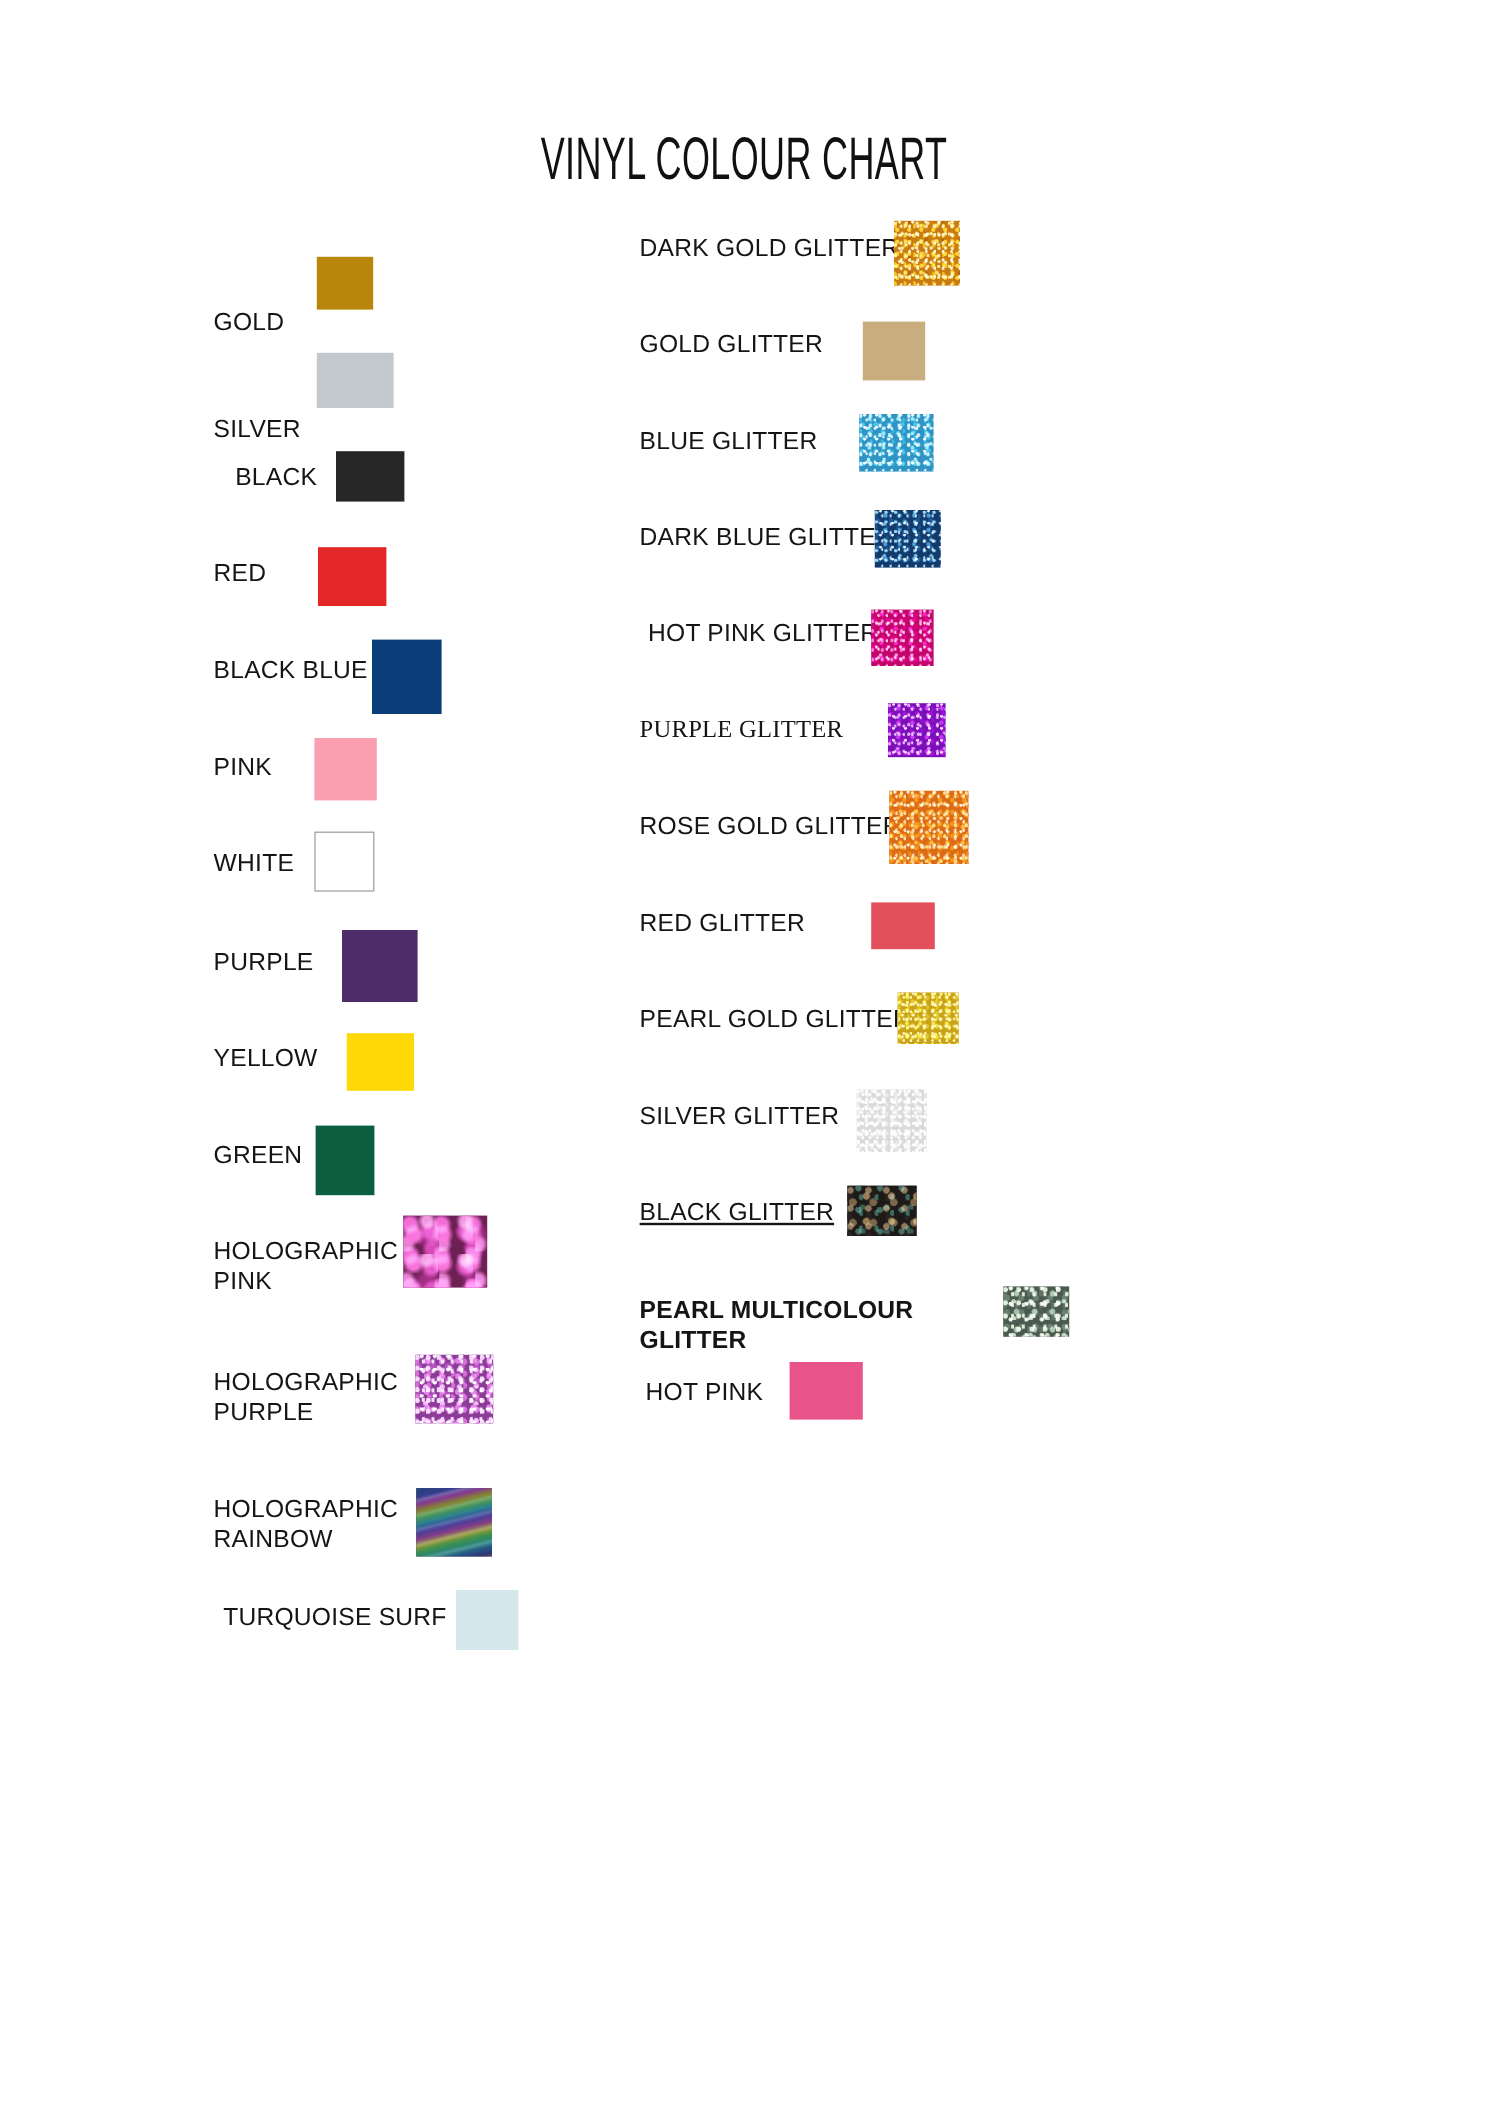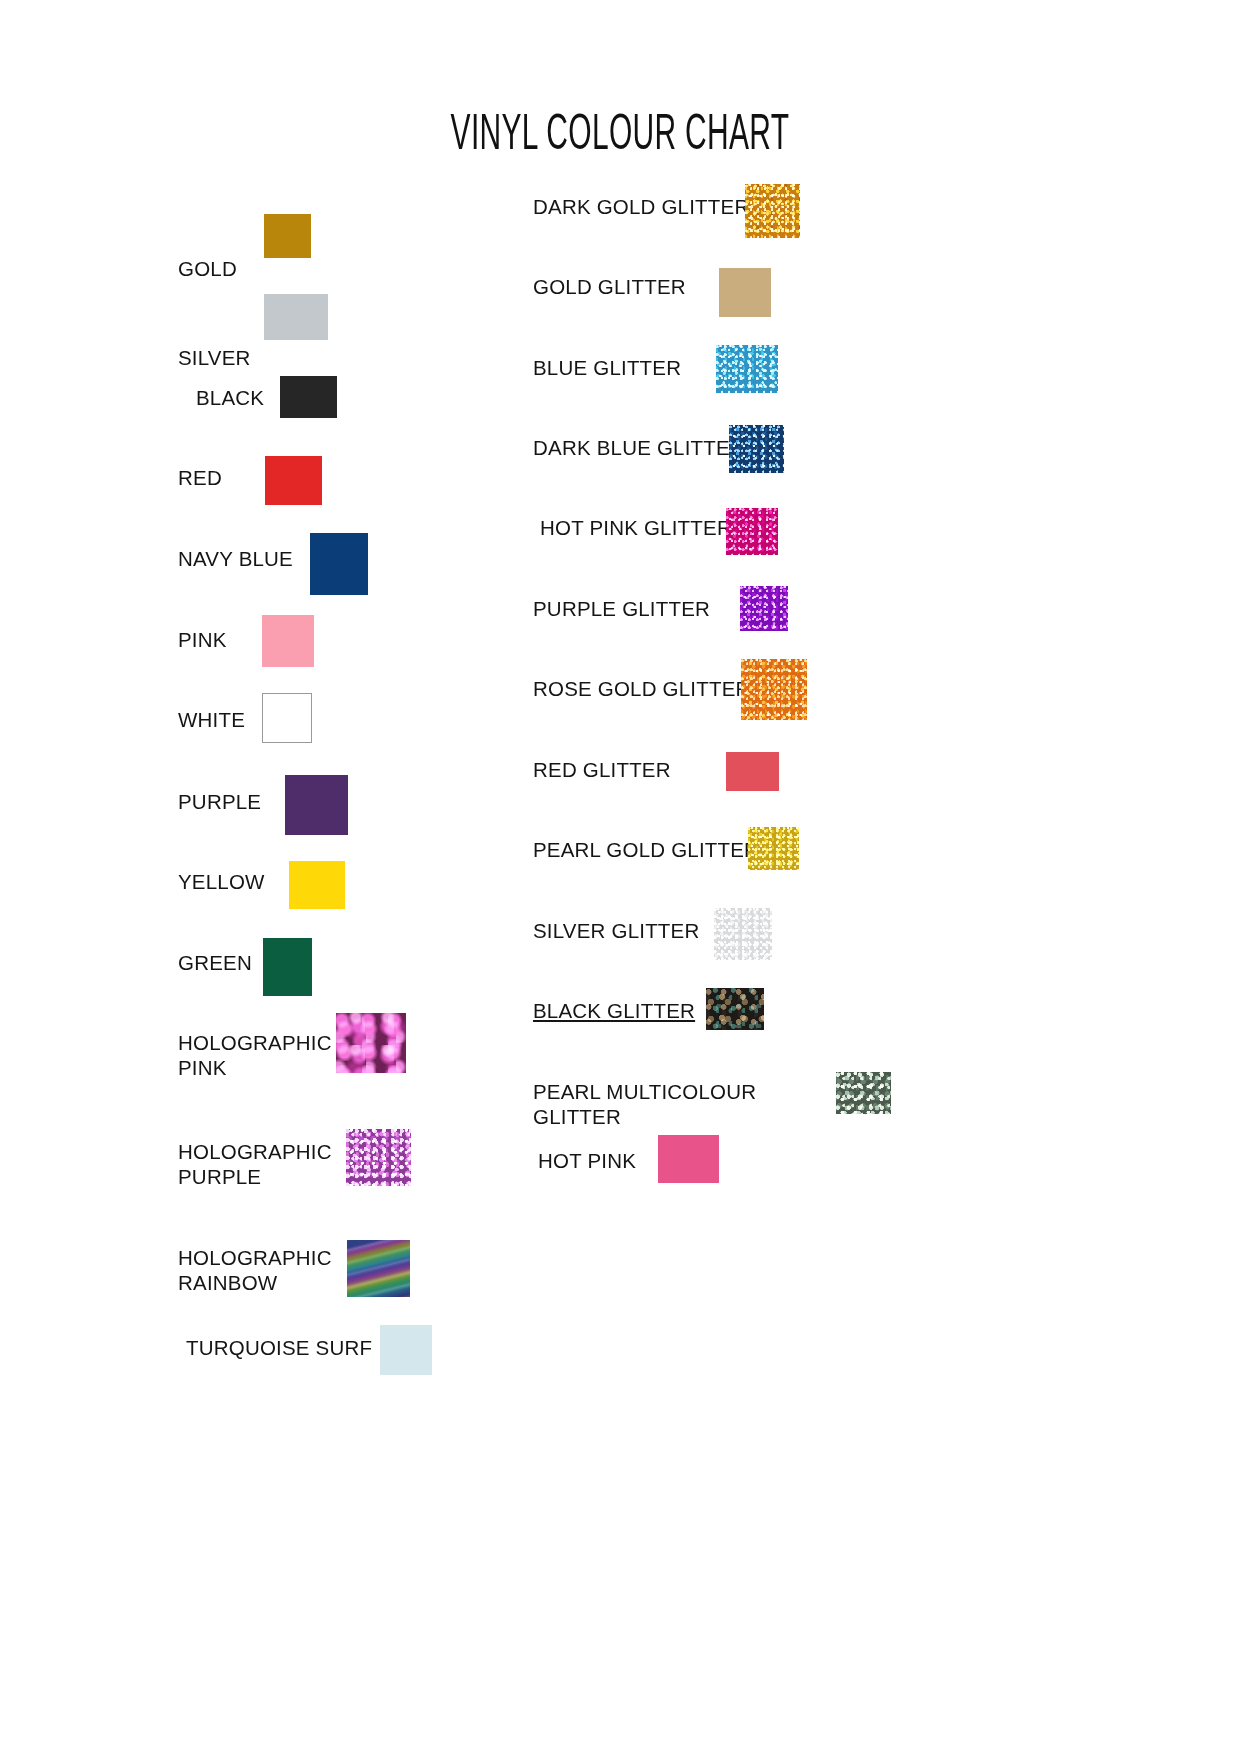--- a/index.html
+++ b/index.html
@@ -229,21 +229,21 @@
       <div class="label" style="left:196px;top:385px;width:130px;">BLACK</div>
       <div class="swatch flat" style="left:280px;top:376px;width:57px;height:42px;background-color:#262626;"></div>
     </div>
 
     <div class="row">
       <div class="label" style="left:178px;top:465px;width:130px;">RED</div>
       <div class="swatch flat" style="left:265px;top:456px;width:57px;height:49px;background-color:#e32726;"></div>
     </div>
 
     <div class="row">
-      <div class="label" style="left:178px;top:546px;width:150px;">NAVY BLUE</div>
+      <div class="label" style="left:178px;top:546px;width:150px;">BLACK BLUE</div>
       <div class="swatch flat" style="left:310px;top:533px;width:58px;height:62px;background-color:#0b3d78;"></div>
     </div>
 
     <div class="row">
       <div class="label" style="left:178px;top:627px;width:130px;">PINK</div>
       <div class="swatch flat" style="left:262px;top:615px;width:52px;height:52px;background-color:#fa9fb0;"></div>
     </div>
 
     <div class="row">
       <div class="label" style="left:178px;top:707px;width:130px;">WHITE</div>
@@ -311,21 +311,21 @@
       <div class="label" style="left:533px;top:435px;width:230px;">DARK BLUE GLITTER</div>
       <div class="swatch tex tx-darkblueglit" style="left:729px;top:425px;width:55px;height:48px;"></div>
     </div>
 
     <div class="row">
       <div class="label" style="left:540px;top:515px;width:220px;">HOT PINK GLITTER</div>
       <div class="swatch tex tx-hotpinkglit" style="left:726px;top:508px;width:52px;height:47px;"></div>
     </div>
 
     <div class="row">
-      <div class="label" style="left:533px;top:596px;width:200px;">PURPLE GLITTER</div>
+      <div class="label" style="left:533px;top:596px;width:200px;font-family:Liberation Serif, serif;">PURPLE GLITTER</div>
       <div class="swatch tex tx-purpleglit" style="left:740px;top:586px;width:48px;height:45px;"></div>
     </div>
 
     <div class="row">
       <div class="label" style="left:533px;top:676px;width:230px;">ROSE GOLD GLITTER</div>
       <div class="swatch tex tx-rosegoldglit" style="left:741px;top:659px;width:66px;height:61px;"></div>
     </div>
 
     <div class="row">
       <div class="label" style="left:533px;top:757px;width:200px;">RED GLITTER</div>
@@ -341,21 +341,21 @@
       <div class="label" style="left:533px;top:918px;width:200px;">SILVER GLITTER</div>
       <div class="swatch tex tx-silverglit" style="left:714px;top:908px;width:58px;height:52px;"></div>
     </div>
 
     <div class="row">
       <div class="label" style="left:533px;top:998px;width:200px;text-decoration:underline;">BLACK GLITTER</div>
       <div class="swatch tex tx-blackglit" style="left:706px;top:988px;width:58px;height:42px;"></div>
     </div>
 
     <div class="row">
-      <div class="label" style="left:533px;top:1079px;width:300px;">PEARL MULTICOLOUR GLITTER</div>
+      <div class="label" style="left:533px;top:1079px;width:300px;font-weight:bold;">PEARL MULTICOLOUR GLITTER</div>
       <div class="swatch tex tx-pearlmulti" style="left:836px;top:1072px;width:55px;height:42px;"></div>
     </div>
 
     <div class="row">
       <div class="label" style="left:538px;top:1148px;width:200px;">HOT PINK</div>
       <div class="swatch flat" style="left:658px;top:1135px;width:61px;height:48px;background-color:#e8548a;"></div>
     </div>
 
   </div>
 

